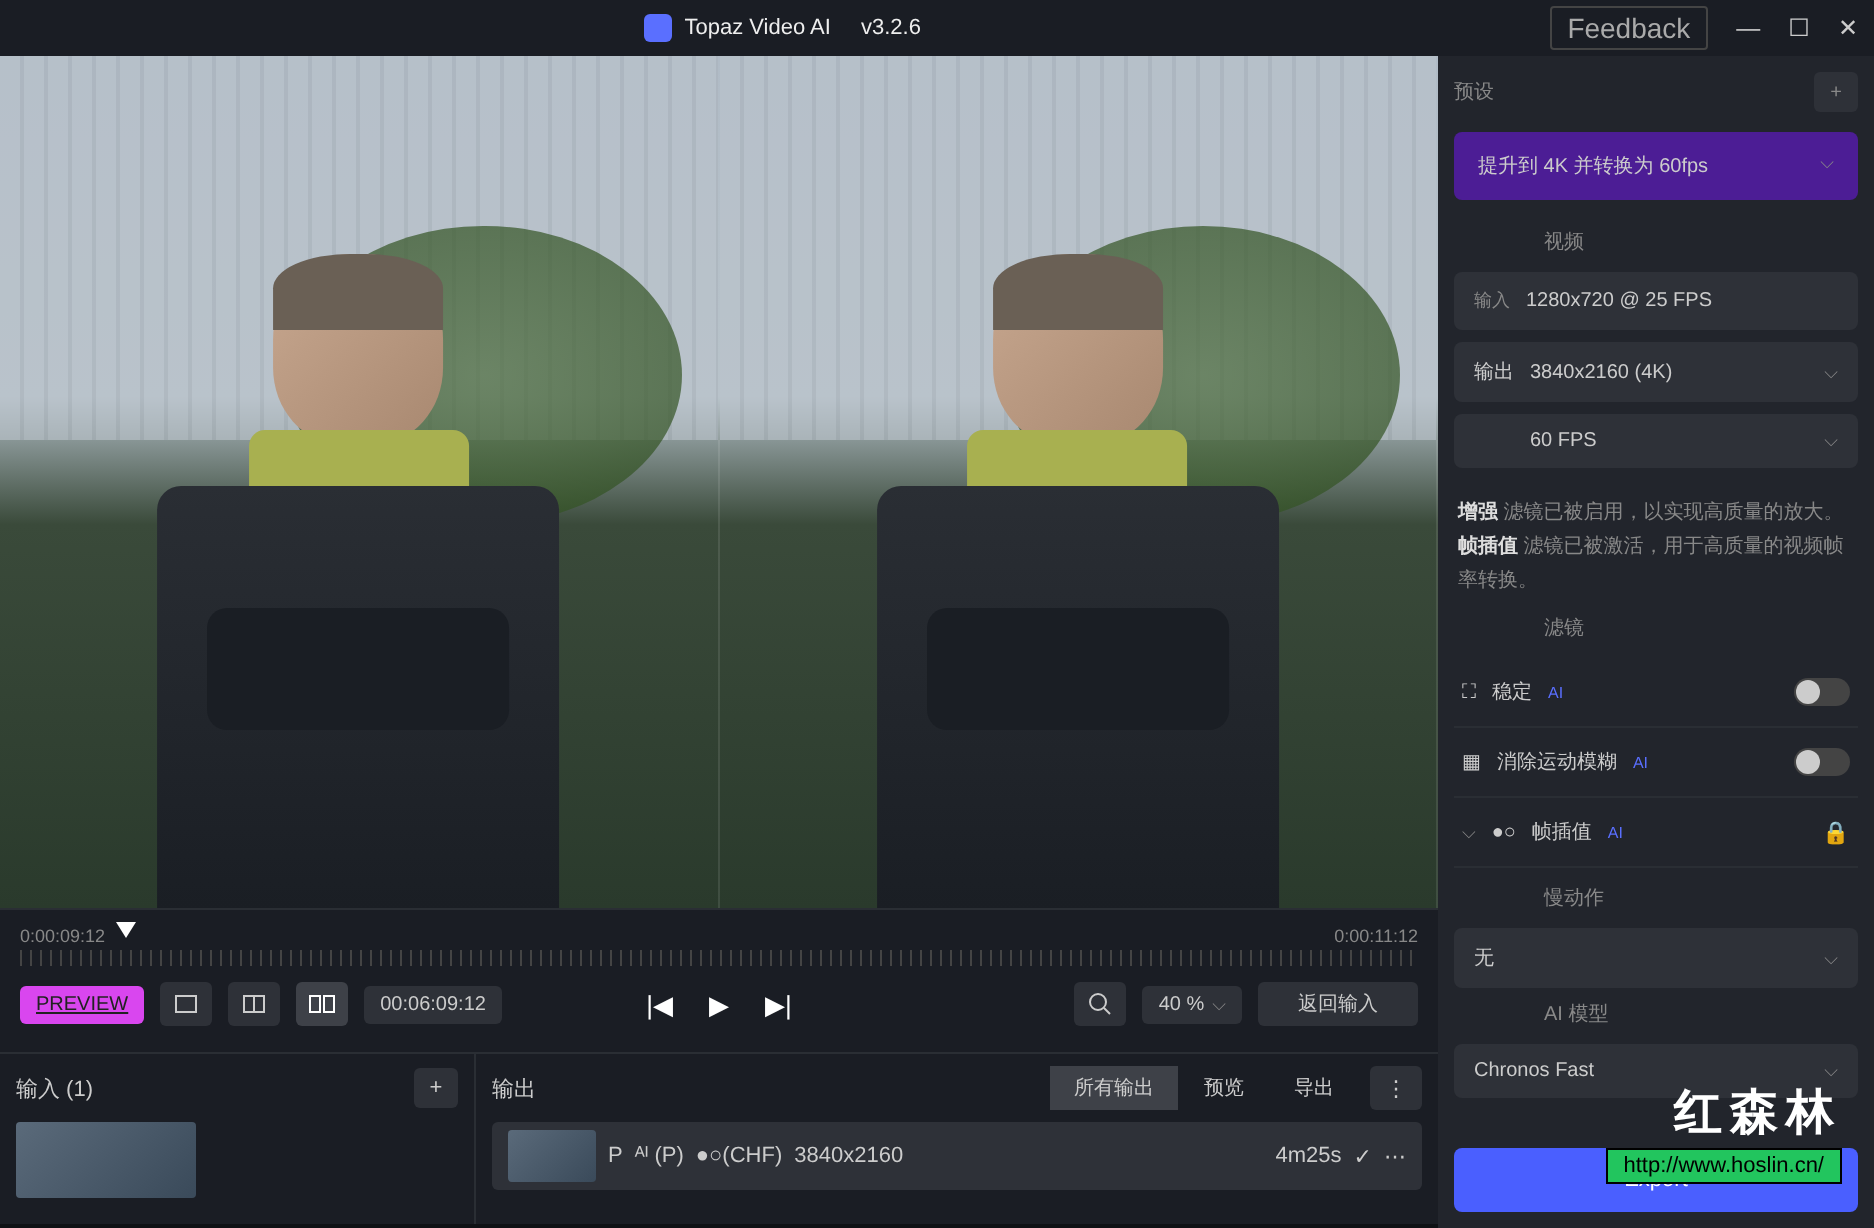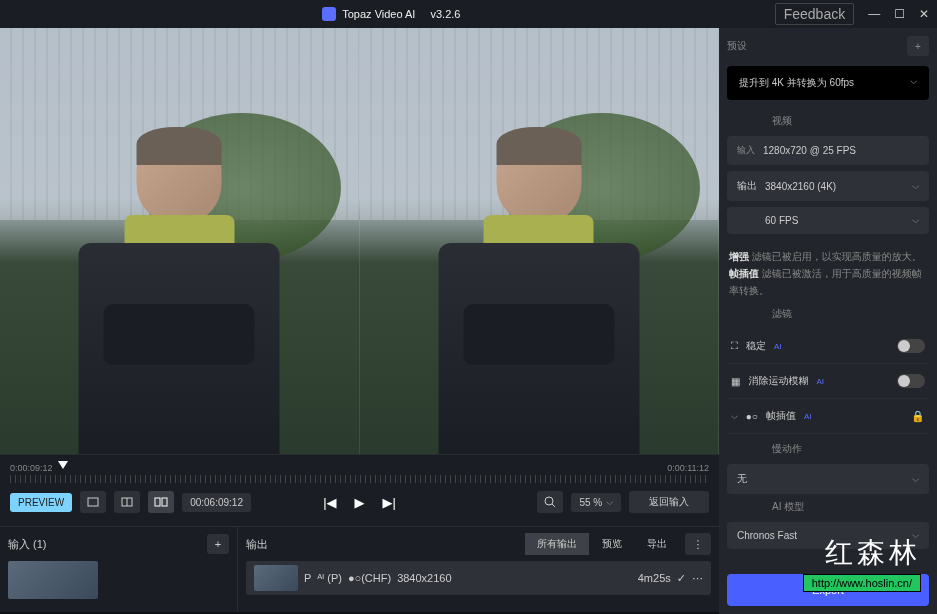--- a/index.html
+++ b/index.html
@@ -41,35 +41,35 @@
 .panel-out{flex:1;padding:8px;}
 .panel-head{display:flex;justify-content:space-between;align-items:center;margin-bottom:8px;height:18px;}
 .add-btn{width:22px;height:20px;background:#2e3138;border-radius:3px;display:flex;align-items:center;justify-content:center;cursor:pointer;}
 .thumb{width:90px;height:38px;background:linear-gradient(135deg,#5a6a7a,#3a4a5a);border-radius:2px;display:inline-block;}
 .output-row{display:flex;align-items:center;gap:6px;background:#2e3138;padding:4px 8px;border-radius:3px;margin-top:4px;}
 .tabs{display:flex;gap:1px;}
 .tabs span{padding:4px 12px;background:#1a1d24;font-size:10px;cursor:pointer;}
 .tabs span.active{background:#3e4148;}
 .sidebar{width:218px;background:#22252c;padding:8px 8px 0 8px;overflow:hidden;display:flex;flex-direction:column;}
 .side-head{display:flex;justify-content:space-between;align-items:center;margin-bottom:10px;font-size:10px;color:#888;}
-.preset-sel{background:#000000;padding:10px 12px;border-radius:4px;display:flex;justify-content:space-between;font-size:10px;margin-bottom:14px;cursor:pointer;}
+.preset-sel{background:#4c1d95;padding:10px 12px;border-radius:4px;display:flex;justify-content:space-between;font-size:10px;margin-bottom:14px;cursor:pointer;}
 .sec-label{font-size:10px;color:#888;margin-bottom:8px;margin-left:45px;}
 .info-row{display:flex;align-items:center;padding:8px 10px;background:#2e3138;border-radius:4px;margin-bottom:6px;font-size:10px;gap:8px;}
 .info-row .tag{font-size:9px;color:#888;}
 .sel-row{background:#2e3138;padding:8px 10px;border-radius:4px;display:flex;justify-content:space-between;align-items:center;font-size:10px;margin-bottom:6px;cursor:pointer;}
 .desc-text{font-size:10px;color:#888;line-height:1.7;margin:8px 2px;}
 .desc-text b{color:#ddd;}
 .filter-row{display:flex;align-items:center;justify-content:space-between;padding:10px 4px;border-bottom:1px solid #2a2e34;}
 .filter-label{display:flex;align-items:center;gap:8px;font-size:10px;}
 .toggle{width:28px;height:14px;background:#444;border-radius:7px;position:relative;cursor:pointer;}
 .toggle::after{content:"";position:absolute;width:12px;height:12px;background:#ccc;border-radius:50%;top:1px;left:1px;}
 .ai-sup{font-size:8px;color:#5a6fff;vertical-align:super;}
 .export-btn{background:#4a5fff;color:#fff;text-align:center;padding:10px;border-radius:4px;margin-top:auto;margin-bottom:8px;cursor:pointer;font-size:11px;}
 .watermark{position:absolute;right:16px;bottom:22px;text-align:right;pointer-events:none;z-index:100;}
-.wm-cn{font-size:28px;font-weight:normal;color:#fff;letter-spacing:4px;font-family:"Microsoft YaHei";}
+.wm-cn{font-size:24px;font-weight:bold;color:#fff;letter-spacing:4px;font-family:"Microsoft YaHei";}
 .wm-url{background:#22c55e;color:#000;font-size:11px;padding:2px 8px;margin-top:2px;border:1px solid #000;}
 .chevron{color:#888;font-size:9px;}
 svg{display:block;}
 </style>
 </head>
 <body>
 
 <div class="titlebar">
   <div class="title-center">
     <span class="title-icon"></span>
@@ -113,21 +113,21 @@
     </div>
 
     <div class="transport">
       <div class="timeline">
         <span class="timecode-l">0:00:09:12</span>
         <span class="playhead"></span>
         <div class="ticks"></div>
         <span class="timecode-r">0:00:11:12</span>
       </div>
       <div class="controls" style="position:relative;">
-        <span class="btn" style="background:#7dd3fc;color:#222;">PREVIEW</span>
+        <span class="btn" style="background:#d946ef;color:#222;text-decoration:underline;">PREVIEW</span>
         <span class="btn-icon">
             <svg width="12" height="10">
               <rect x="1" y="1" width="10" height="8" fill="none" stroke="#ccc"></rect>
             </svg>
           </span>
         <span class="btn-icon">
             <svg width="12" height="10">
               <rect x="1" y="1" width="10" height="8" fill="none" stroke="#ccc"></rect>
               <line x1="6" y1="1" x2="6" y2="9" stroke="#ccc"></line>
             </svg>
@@ -145,21 +145,21 @@
           <span>▶|</span>
         </div>
         <div class="zoom-section">
           <span class="btn-icon">
               <svg width="12" height="12">
                 <circle cx="5" cy="5" r="4" fill="none" stroke="#ccc"></circle>
                 <line x1="8" y1="8" x2="11" y2="11" stroke="#ccc"></line>
               </svg>
             </span>
           <span class="btn">
-              <span>55 %</span> 
+              <span>40 %</span> 
               <span class="chevron">⌵</span>
             </span>
           <span class="btn" style="padding:4px 20px">返回输入</span>
         </div>
       </div>
     </div>
 
     <div class="bottom-panels">
       <div class="panel-in">
         <div class="panel-head">

